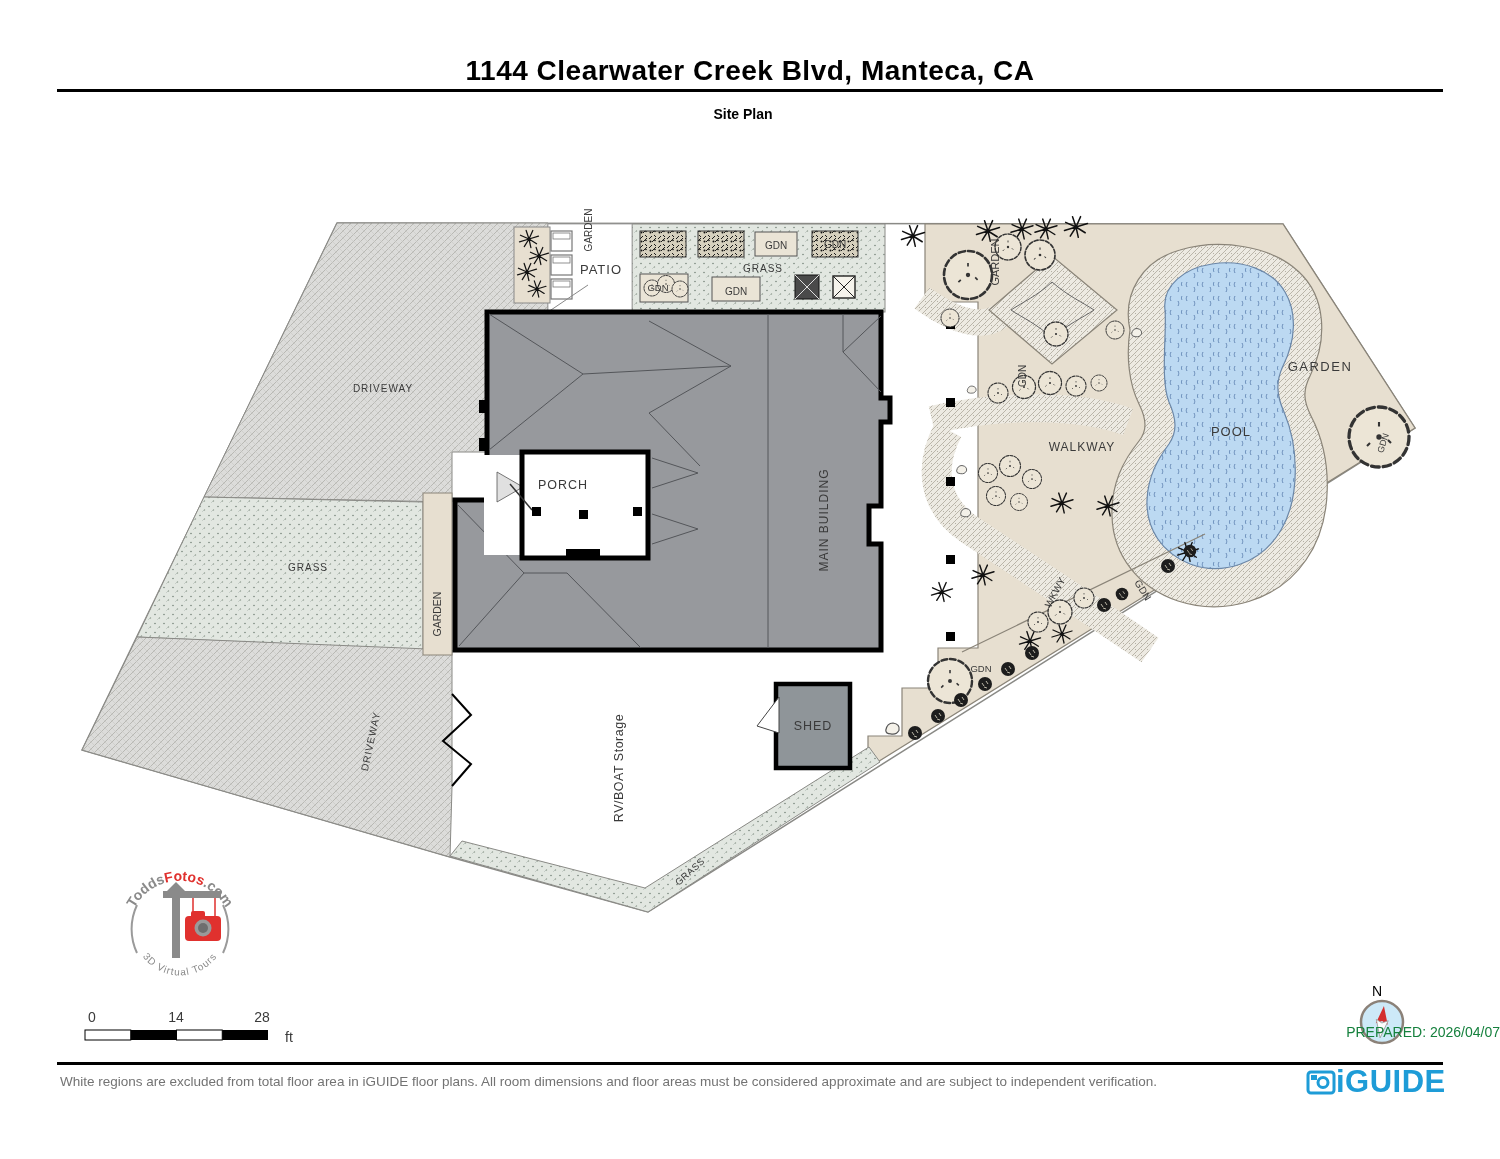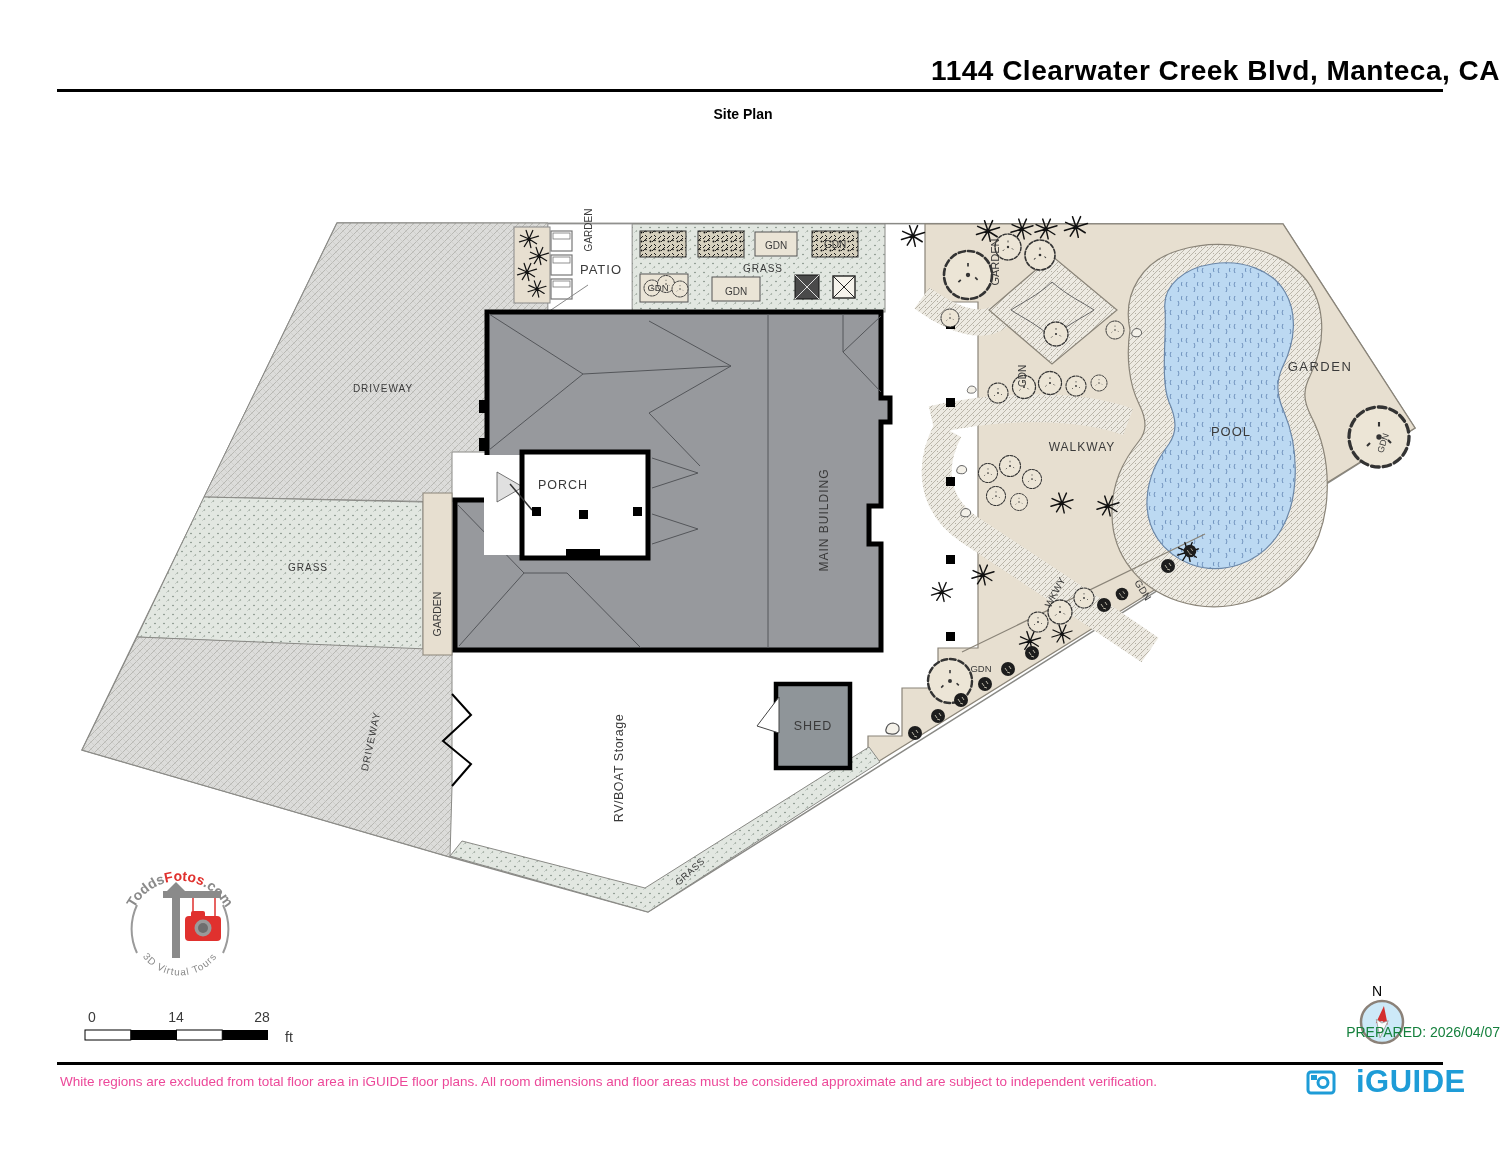--- a/index.html
+++ b/index.html
@@ -1,26 +1,26 @@
 <!DOCTYPE html>
 <html><head>
 <meta charset="utf-8">
 <style>
   html,body{margin:0;padding:0;background:#fff;}
   body{width:1500px;height:1159px;position:relative;font-family:"Liberation Sans",sans-serif;}
   .abs{position:absolute;}
-  #title{top:55px;left:0;right:0;text-align:right;font-size:28px;font-weight:bold;color:#000;letter-spacing:.5px;}
+  #title{top:55px;left:0;right:0;text-align:center;font-size:28px;font-weight:bold;color:#000;letter-spacing:.5px;}
   #title-rule{top:89px;left:57px;width:1386px;height:3px;background:#000;}
   #subtitle{top:106px;left:0;right:14px;text-align:center;font-size:14px;font-weight:bold;color:#000;}
   #plan-svg{top:0;left:0;}
   .lbl{fill:#3a3a3a;font-family:"Liberation Sans",sans-serif;}
   #prepared{top:1024px;left:0;right:0;text-align:right;font-size:14px;color:#15803d;}
   #footer-rule{top:1062px;left:57px;width:1386px;height:3px;background:#000;}
-  #disclaimer{top:1074px;left:60px;width:1200px;font-size:13.5px;color:#ec4899;}
-  #iguide-logo{top:1066px;left:1306px;display:flex;align-items:center;gap:20px;}
+  #disclaimer{top:1074px;left:60px;width:1200px;font-size:13.5px;color:#737373;}
+  #iguide-logo{top:1066px;left:1306px;display:flex;align-items:center;gap:0;}
   #iguide-text{color:#1e9cd7;font-size:31px;font-weight:bold;letter-spacing:.5px;line-height:1;}
 </style>
 </head>
 <body>
 
 <div id="title" class="abs">1144 Clearwater Creek Blvd, Manteca, CA</div>
 <div id="title-rule" class="abs"></div>
 <div id="subtitle" class="abs">Site Plan</div>
 
 <svg id="plan-svg" class="abs" width="1500" height="1159" viewBox="0 0 1500 1159">

